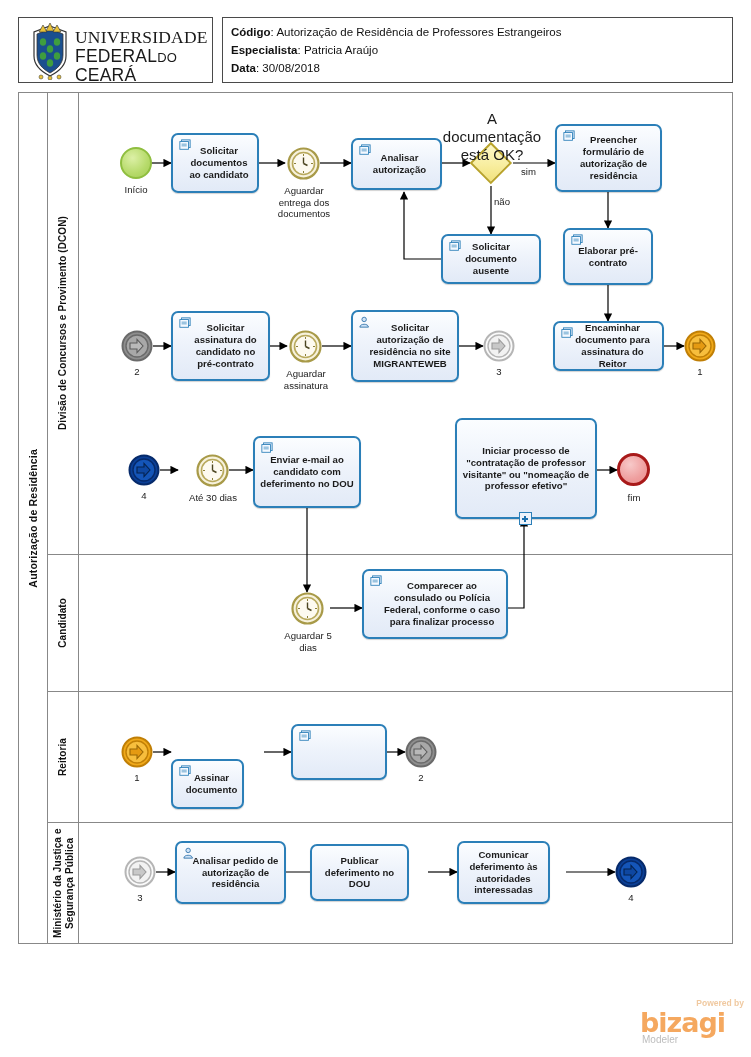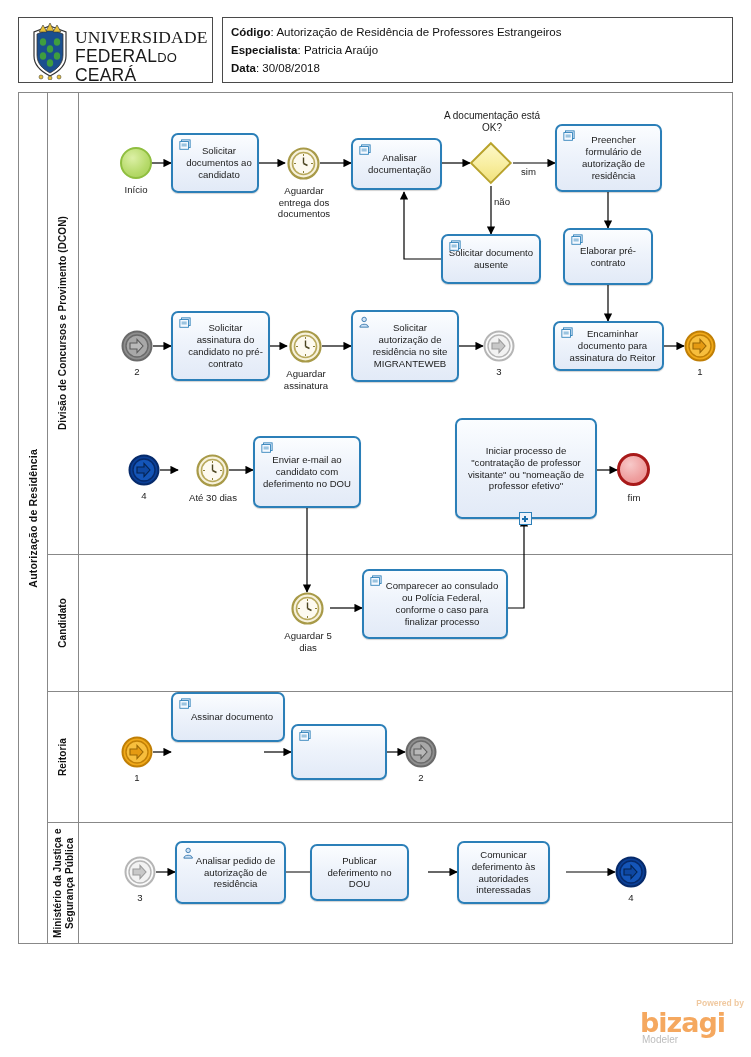--- a/index.html
+++ b/index.html
@@ -24,39 +24,39 @@
   .lane{position:absolute;left:48px;border-bottom:1px solid #888;box-sizing:border-box;}
   .lane:last-of-type{border-bottom:none;}
   .lane-hdr{position:absolute;left:0;top:0;width:31px;height:100%;border-right:1px solid #888;box-sizing:border-box;display:flex;align-items:center;justify-content:center;}
   .lane-hdr span{writing-mode:vertical-rl;transform:rotate(180deg);font-size:10px;font-weight:bold;color:#111;text-align:center;line-height:1.15;letter-spacing:.1px;}
 
   
   .node{position:absolute;box-sizing:border-box;}
   .task{border:2px solid #2b7fb8;border-radius:7px;
         background:linear-gradient(to bottom,#fbfdff 0%,#eef3fb 45%,#e2eaf7 100%);
         box-shadow:0 1px 1px rgba(0,0,0,.18);
-        display:flex;align-items:center;justify-content:center;text-align:center;}
+        display:flex;align-items:center;justify-content:center;text-align:center;font-weight:bold;}
   .task .tl{font-size:9.6px;color:#1b1b1b;line-height:1.25;padding:2px 4px;}
   .task-ico{position:absolute;left:5px;top:4px;width:14px;height:12px;}
 
   .evt{border-radius:50%;box-sizing:border-box;}
   .evt-start{border:2px solid #8fbe3f;background:radial-gradient(circle at 38% 32%,#dcf0a6 0%,#b6da6a 60%,#a4cd55 100%);}
   .evt-end{border:3px solid #a81919;background:radial-gradient(circle at 38% 32%,#f7c9c9 0%,#ef9e9e 60%,#ea8f8f 100%);}
   .evt-lbl{position:absolute;font-size:9.6px;color:#1b1b1b;text-align:center;line-height:1.2;}
 
   .timer{position:absolute;}
   .lnk{position:absolute;}
 
   .gw{position:absolute;width:42px;height:42px;}
   .gw i{position:absolute;left:0;top:0;width:29.7px;height:29.7px;margin:6.15px;
         background:linear-gradient(135deg,#fdf8c8 0%,#f8eea0 55%,#f2e27c 100%);
         border:2px solid #b9a32a;transform:rotate(45deg);box-sizing:border-box;}
 
   .flowlbl{position:absolute;font-size:9.6px;color:#1b1b1b;}
-  .annot{position:absolute;font-size:10px;color:#1b1b1b;text-align:center;line-height:1.2;}
+  .annot{position:absolute;font-size:15px;color:#1b1b1b;text-align:center;line-height:1.2;}
 
   .subplus{position:absolute;width:13px;height:13px;border:1.5px solid #2b7fb8;background:#eef3fb;box-sizing:border-box;}
   .subplus:before,.subplus:after{content:"";position:absolute;background:#1b6fad;}
   .subplus:before{left:2px;top:4.5px;width:6px;height:2px;}
   .subplus:after{left:4px;top:2.5px;width:2px;height:6px;}
 
   svg.wires{position:absolute;left:0;top:0;width:751px;height:1057px;pointer-events:none;}
 
   
   .bizagi{position:absolute;left:640px;top:998px;width:106px;height:50px;}
@@ -193,21 +193,21 @@
   </svg>
   <div class="evt-lbl" style="left:269px;top:185px;width:70px;">Aguardar entrega dos documentos</div>
 
   <div class="node task" style="left:351px;top:138px;width:91px;height:52px;">
     <svg class="task-ico" viewBox="0 0 16 14">
       <rect x="4" y="1" width="10" height="9" fill="#dce9f8" stroke="#2b7fb8" stroke-width="1"></rect>
       <rect x="2" y="3" width="10" height="9" fill="#f4f9ff" stroke="#2b7fb8" stroke-width="1"></rect>
       <line x1="4" y1="6" x2="10" y2="6" stroke="#2b7fb8" stroke-width=".8"></line>
       <line x1="4" y1="8" x2="10" y2="8" stroke="#2b7fb8" stroke-width=".8"></line>
     </svg>
-    <span class="tl" style="padding-left:10px;">Analisar documentação</span>
+    <span class="tl" style="padding-left:10px;">Analisar autorização</span>
   </div>
 
   <div class="gw" style="left:470px;top:142px;">
       <i></i>
     </div>
   <div class="annot" style="left:438px;top:110px;width:108px;">A documentação está OK?</div>
   <div class="flowlbl" style="left:521px;top:166px;">sim</div>
   <div class="flowlbl" style="left:494px;top:196px;">não</div>
 
   <div class="node task" style="left:555px;top:124px;width:107px;height:68px;">
@@ -366,21 +366,21 @@
     <span class="tl" style="padding-left:18px;">Comparecer ao consulado ou Polícia Federal, conforme o caso para finalizar processo</span>
   </div>
 
   <svg class="lnk" style="left:121px;top:736px;width:32px;height:32px;" viewBox="0 0 32 32">
     <circle cx="16" cy="16" r="14.5" fill="#f0a91a" stroke="#c07f06" stroke-width="2"></circle>
     <circle cx="16" cy="16" r="11" fill="#f7be3d" stroke="#c07f06" stroke-width="1.4"></circle>
     <path d="M9 13 h7 v-3.5 l6 6.5 -6 6.5 V19 H9 z" fill="#e59a12" stroke="#9a6604" stroke-width="1.1"></path>
   </svg>
   <div class="evt-lbl" style="left:121px;top:772px;width:32px;">1</div>
 
-  <div class="node task" style="left:171px;top:692px;width:114px;height:50px;">
+  <div class="node task" style="left:171px;top:759px;width:73px;height:50px;">
     <svg class="task-ico" viewBox="0 0 16 14">
       <rect x="4" y="1" width="10" height="9" fill="#dce9f8" stroke="#2b7fb8" stroke-width="1"></rect>
       <rect x="2" y="3" width="10" height="9" fill="#f4f9ff" stroke="#2b7fb8" stroke-width="1"></rect>
       <line x1="4" y1="6" x2="10" y2="6" stroke="#2b7fb8" stroke-width=".8"></line>
       <line x1="4" y1="8" x2="10" y2="8" stroke="#2b7fb8" stroke-width=".8"></line>
     </svg>
     <span class="tl" style="padding-left:12px;">Assinar documento</span>
   </div>
 
   <div class="node task" style="left:291px;top:724px;width:96px;height:56px;">

